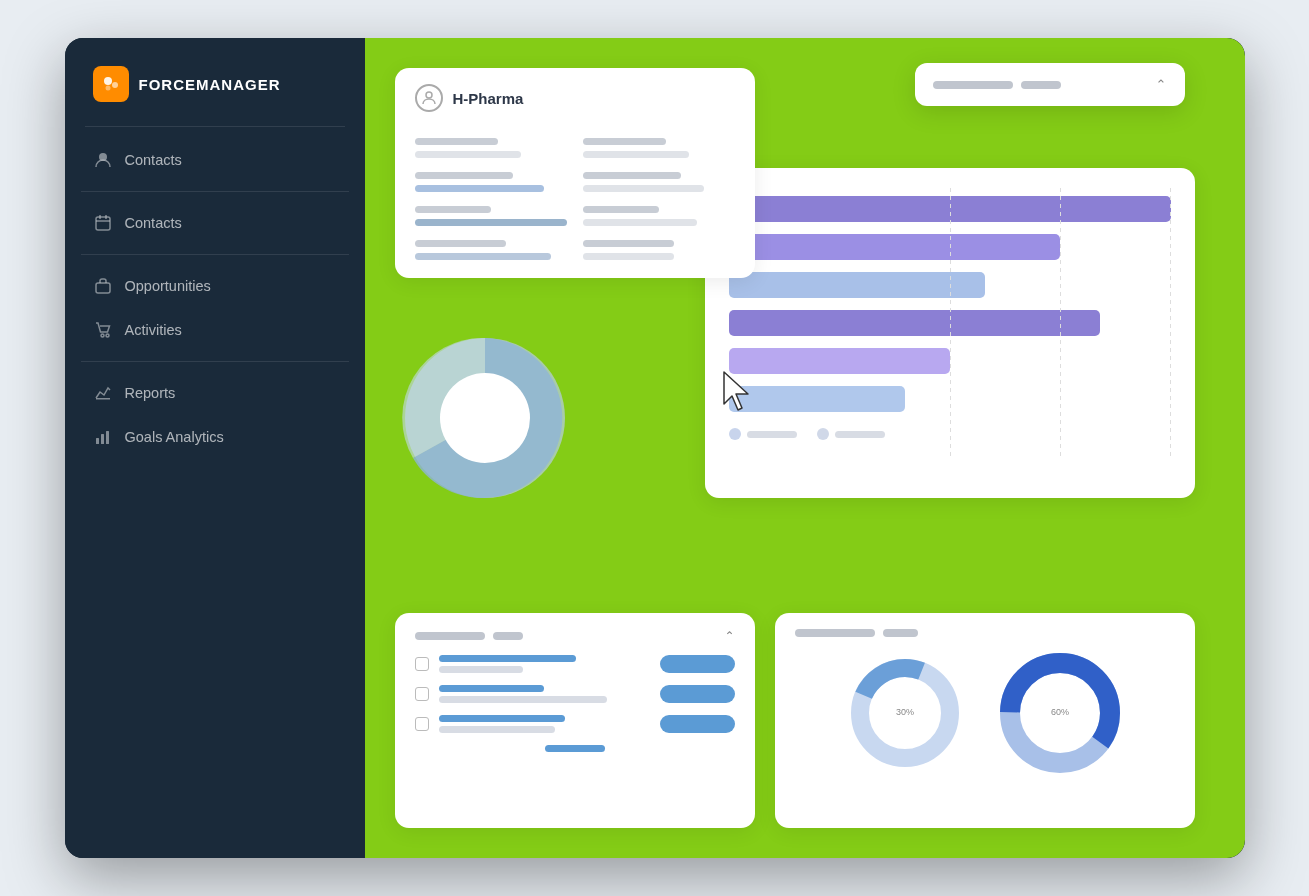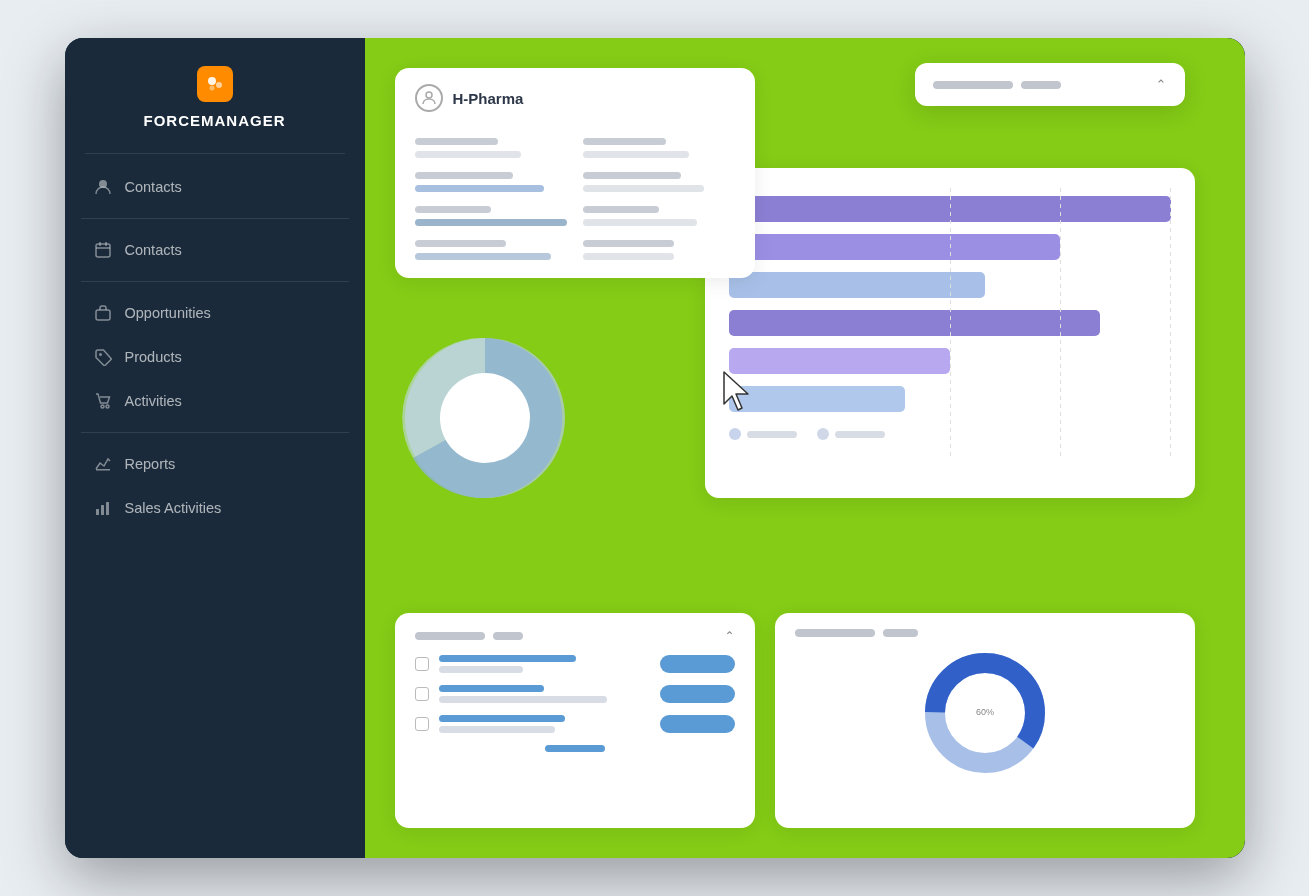--- a/index.html
+++ b/index.html
@@ -33,21 +33,20 @@
       padding: 0;
       display: flex;
       flex-direction: column;
     }
 
     .sidebar-logo {
       padding: 28px 28px 24px;
       display: flex;
       align-items: center;
       gap: 10px;
-      flex-direction: column;
     }
 
     .logo-icon {
       width: 36px;
       height: 36px;
       background: #ff8c00;
       border-radius: 8px;
       display: flex;
       align-items: center;
       justify-content: center;
@@ -176,29 +175,20 @@
       <div class="nav-item">
         <span class="nav-icon">
           <svg width="18" height="18" viewBox="0 0 18 18" fill="none" stroke="currentColor" stroke-width="1.5" opacity="0.7">
             <rect x="2" y="6" width="14" height="10" rx="2"></rect>
             <path d="M6 6V4a2 2 0 0 1 2-2h2a2 2 0 0 1 2 2v2"></path>
           </svg>
         </span>
         <span>Opportunities</span>
       </div>
 
-      <div class="nav-item">
-        <span class="nav-icon">
-          <svg width="18" height="18" viewBox="0 0 18 18" fill="none" stroke="currentColor" stroke-width="1.5" opacity="0.7">
-            <path d="M9.5 2H4a2 2 0 0 0-2 2v5.5l8.5 8.5 7-7L9.5 2z"></path>
-            <circle cx="6.5" cy="6.5" r="1.5" fill="currentColor" stroke="none"></circle>
-          </svg>
-        </span>
-        <span>Products</span>
-      </div>
 
       <div class="nav-item">
         <span class="nav-icon">
           <svg width="18" height="18" viewBox="0 0 18 18" fill="none" stroke="currentColor" stroke-width="1.5" opacity="0.7">
             <path d="M2 2h2l2.5 9h7l2-6H6"></path>
             <circle cx="8.5" cy="14.5" r="1.5"></circle>
             <circle cx="13.5" cy="14.5" r="1.5"></circle>
           </svg>
         </span>
         <span>Activities</span>
@@ -219,21 +209,21 @@
 
 
       <div class="nav-item">
         <span class="nav-icon">
           <svg width="18" height="18" viewBox="0 0 18 18" fill="currentColor" opacity="0.7">
             <rect x="2" y="10" width="3" height="6" rx="0.5"></rect>
             <rect x="7" y="6" width="3" height="10" rx="0.5"></rect>
             <rect x="12" y="3" width="3" height="13" rx="0.5"></rect>
           </svg>
         </span>
-        <span>Sales Activities</span>
+        <span>Goals Analytics</span>
       </div>
 
     </nav>
   </div>
 
   <div class="main-content">
 
     <div style="position:absolute; top:30px; left:30px; width:360px; background:#fff; border-radius:14px; box-shadow:0 4px 20px rgba(0,0,0,0.08); z-index:3; overflow:hidden;">
       <div style="display:flex;align-items:center;gap:10px;padding:16px 20px 12px;">
         <div style="width:28px;height:28px;border-radius:50%;border:2px solid #aaa;display:flex;align-items:center;justify-content:center;color:#888;font-size:13px;">
@@ -395,20 +385,28 @@
 
     <div style="position:absolute;bottom:30px;left:410px;right:50px;height:215px;background:#fff;border-radius:14px;box-shadow:0 4px 20px rgba(0,0,0,0.08);padding:16px 20px;z-index:3;">
 
       <div style="display:flex;gap:8px;margin-bottom:16px;">
         <div style="height:8px;width:80px;background:#c0c5ce;border-radius:4px;"></div>
         <div style="height:8px;width:35px;background:#c0c5ce;border-radius:4px;"></div>
       </div>
 
       <div style="display:flex;gap:40px;align-items:center;justify-content:center;">
 
+        <div style="position:relative;width:110px;height:110px;">
+          <svg width="110" height="110" viewBox="0 0 110 110">
+            <circle cx="55" cy="55" r="45" fill="none" stroke="#c8d8f0" stroke-width="18"></circle>
+            <circle cx="55" cy="55" r="45" fill="none" stroke="#6b9fd8" stroke-width="18" stroke-dasharray="70 213" stroke-dashoffset="53" transform="rotate(-90 55 55)"></circle>
+            <circle cx="55" cy="55" r="28" fill="white"></circle>
+            <text x="55" y="55" text-anchor="middle" dominant-baseline="middle" font-size="9" fill="#888">30%</text>
+          </svg>
+        </div>
 
         <div style="position:relative;width:120px;height:120px;">
           <svg width="120" height="120" viewBox="0 0 120 120">
             <circle cx="60" cy="60" r="50" fill="none" stroke="#a8c0e8" stroke-width="20"></circle>
             <circle cx="60" cy="60" r="50" fill="none" stroke="#3060c8" stroke-width="20" stroke-dasharray="188 126" stroke-dashoffset="78" transform="rotate(-90 60 60)"></circle>
             <circle cx="60" cy="60" r="32" fill="white"></circle>
             <text x="60" y="60" text-anchor="middle" dominant-baseline="middle" font-size="9" fill="#888">60%</text>
           </svg>
         </div>
       </div>

